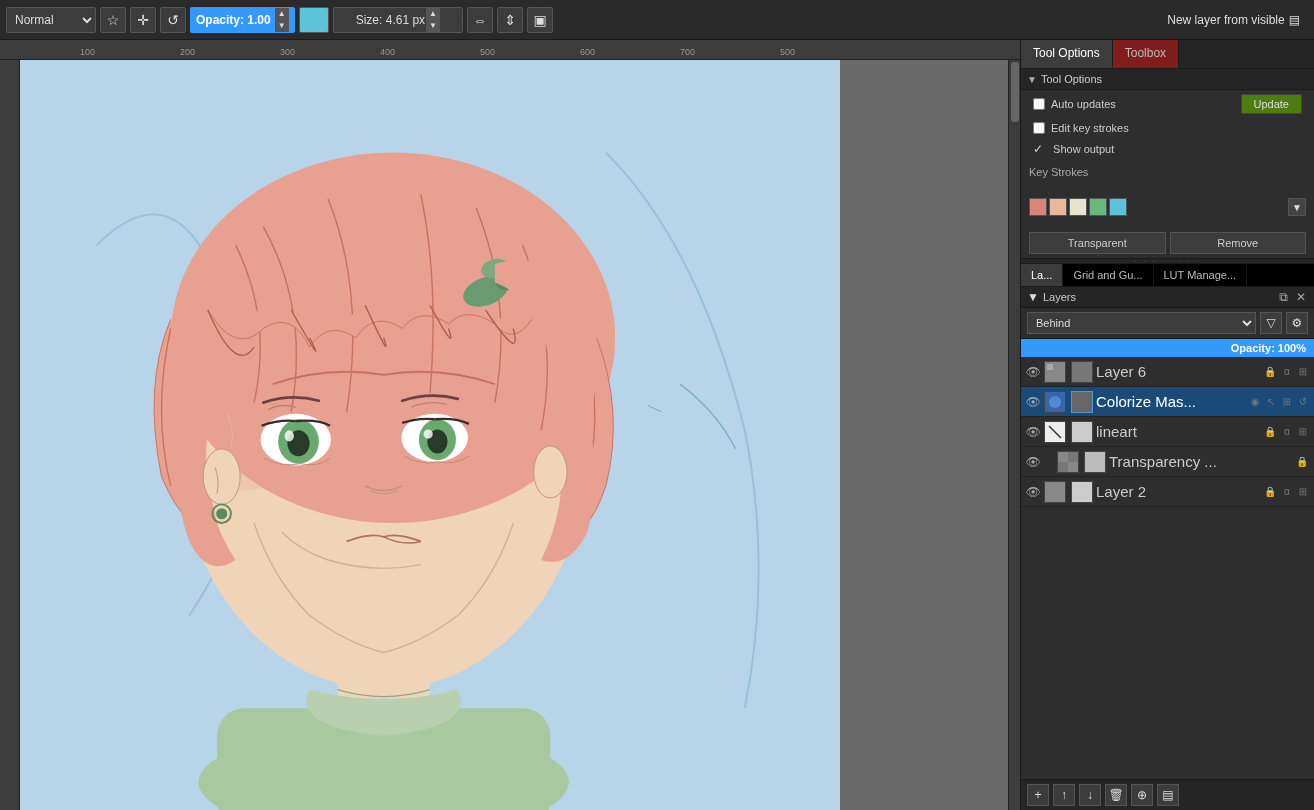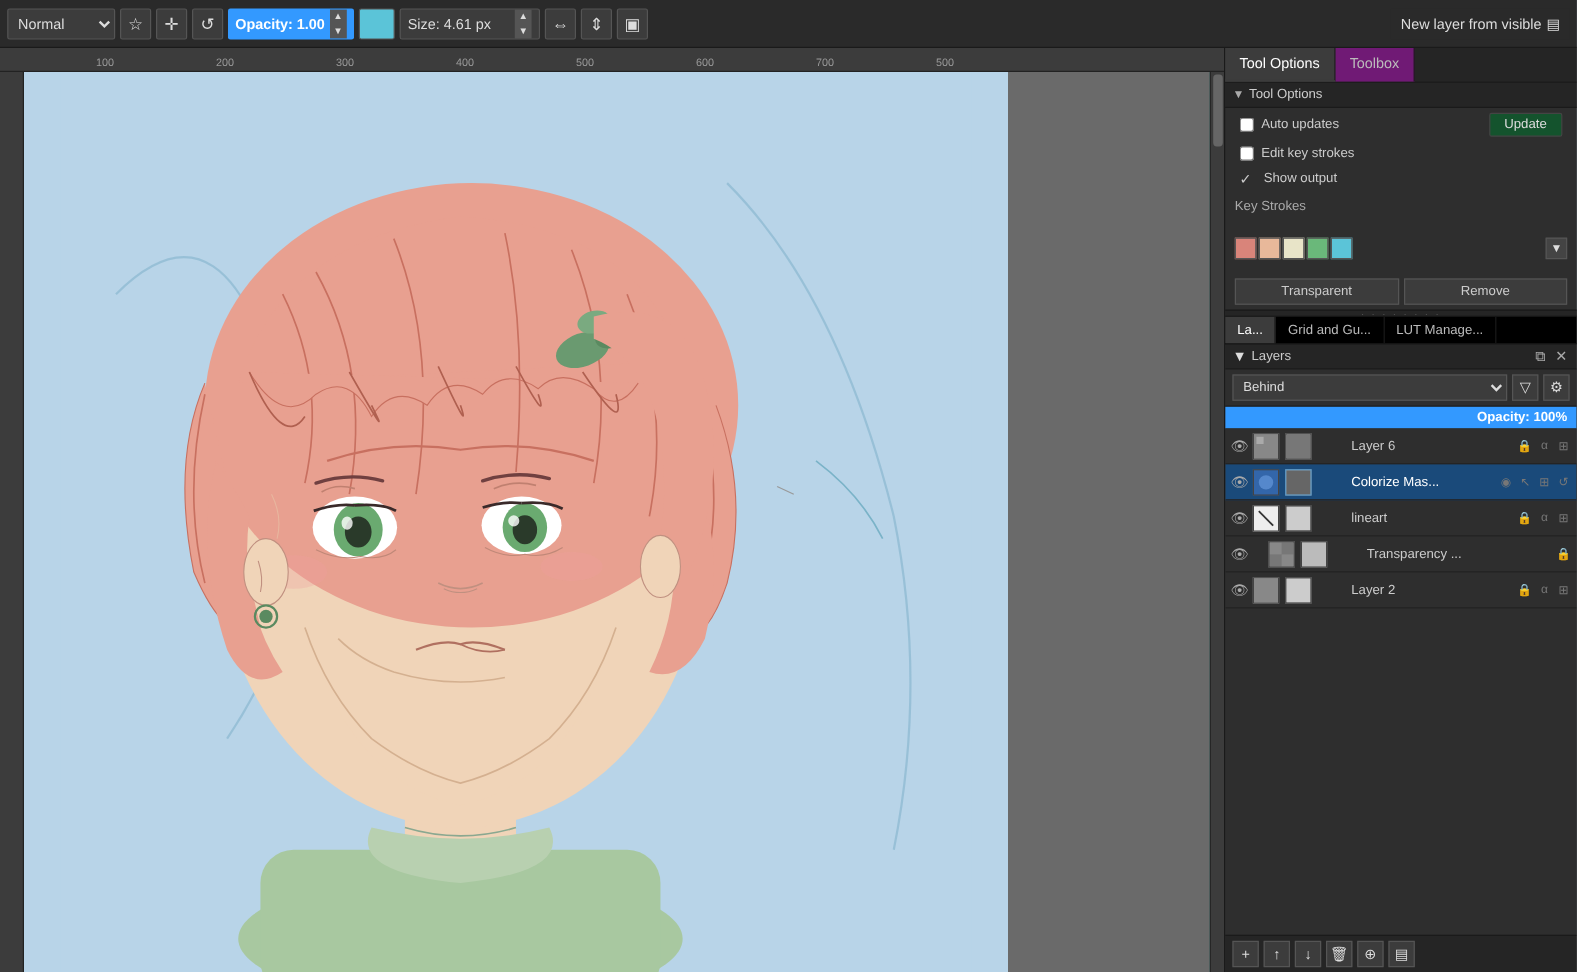--- a/index.html
+++ b/index.html
@@ -47,25 +47,25 @@
       font-weight: bold;
       display: flex; align-items: center;
       border-radius: 2px;
       gap: 4px;
     }
     .size-box {
       background: #3c3c3c;
       color: #ddd;
       border: 1px solid #555;
       height: 26px;
-      padding: 0 6px;
+      padding: 0 22px;
       font-size: 12px;
       display: flex; align-items: center;
       border-radius: 2px;
-      gap: 20px;
+      gap: 1px;
     }
     .stepper { display: flex; flex-direction: column; }
     .stepper button {
       background: #555;
       border: none;
       color: #ddd;
       width: 14px;
       height: 12px;
       font-size: 8px;
       cursor: pointer;
@@ -175,21 +175,21 @@
       background: #252525;
       border-bottom: 1px solid #1a1a1a;
       flex-shrink: 0;
     }
     .panel-tab {
       padding: 6px 12px;
       font-size: 12px;
       color: #bbb;
       cursor: pointer;
       border-right: 1px solid #1a1a1a;
-      background: #701a75;
+      background: #7f1d1d;
     }
     .panel-tab.active {
       background: #3c3c3c;
       color: #fff;
       border-bottom: 2px solid #3c3c3c;
     }
 
     
     #tool-options-panel {
       flex-shrink: 0;
@@ -211,21 +211,21 @@
       align-items: center;
       padding: 4px 12px;
       gap: 6px;
       font-size: 11px;
       color: #ccc;
     }
     .checkbox-row input[type=checkbox] { width: 12px; height: 12px; }
     .checkmark { color: #ccc; font-size: 12px; margin-right: 4px; }
 
     .update-btn {
-      background: #14532d;
+      background: #4d7c0f;
       color: #ddd;
       border: 1px solid #444;
       padding: 3px 12px;
       font-size: 11px;
       cursor: pointer;
       border-radius: 2px;
       margin-left: auto;
     }
 
     .key-strokes-section {
@@ -382,26 +382,25 @@
     .layer-thumb {
       width: 22px; height: 22px;
       background: #555;
       border: 1px solid #444;
       flex-shrink: 0;
       display: flex; align-items: center; justify-content: center;
       font-size: 8px;
     }
     .layer-name {
       flex: 1;
-      font-size: 11px;
+      font-size: 15px;
       color: #ccc;
       white-space: nowrap;
       overflow: hidden;
       text-overflow: ellipsis;
-      margin-left: 30px;
     }
     .layer-row.selected .layer-name { color: #fff; }
     .layer-icons {
       display: flex; gap: 2px; align-items: center;
       flex-shrink: 0;
     }
     .layer-icon-sm {
       font-size: 10px; color: #777; width: 14px; text-align: center;
     }
 

